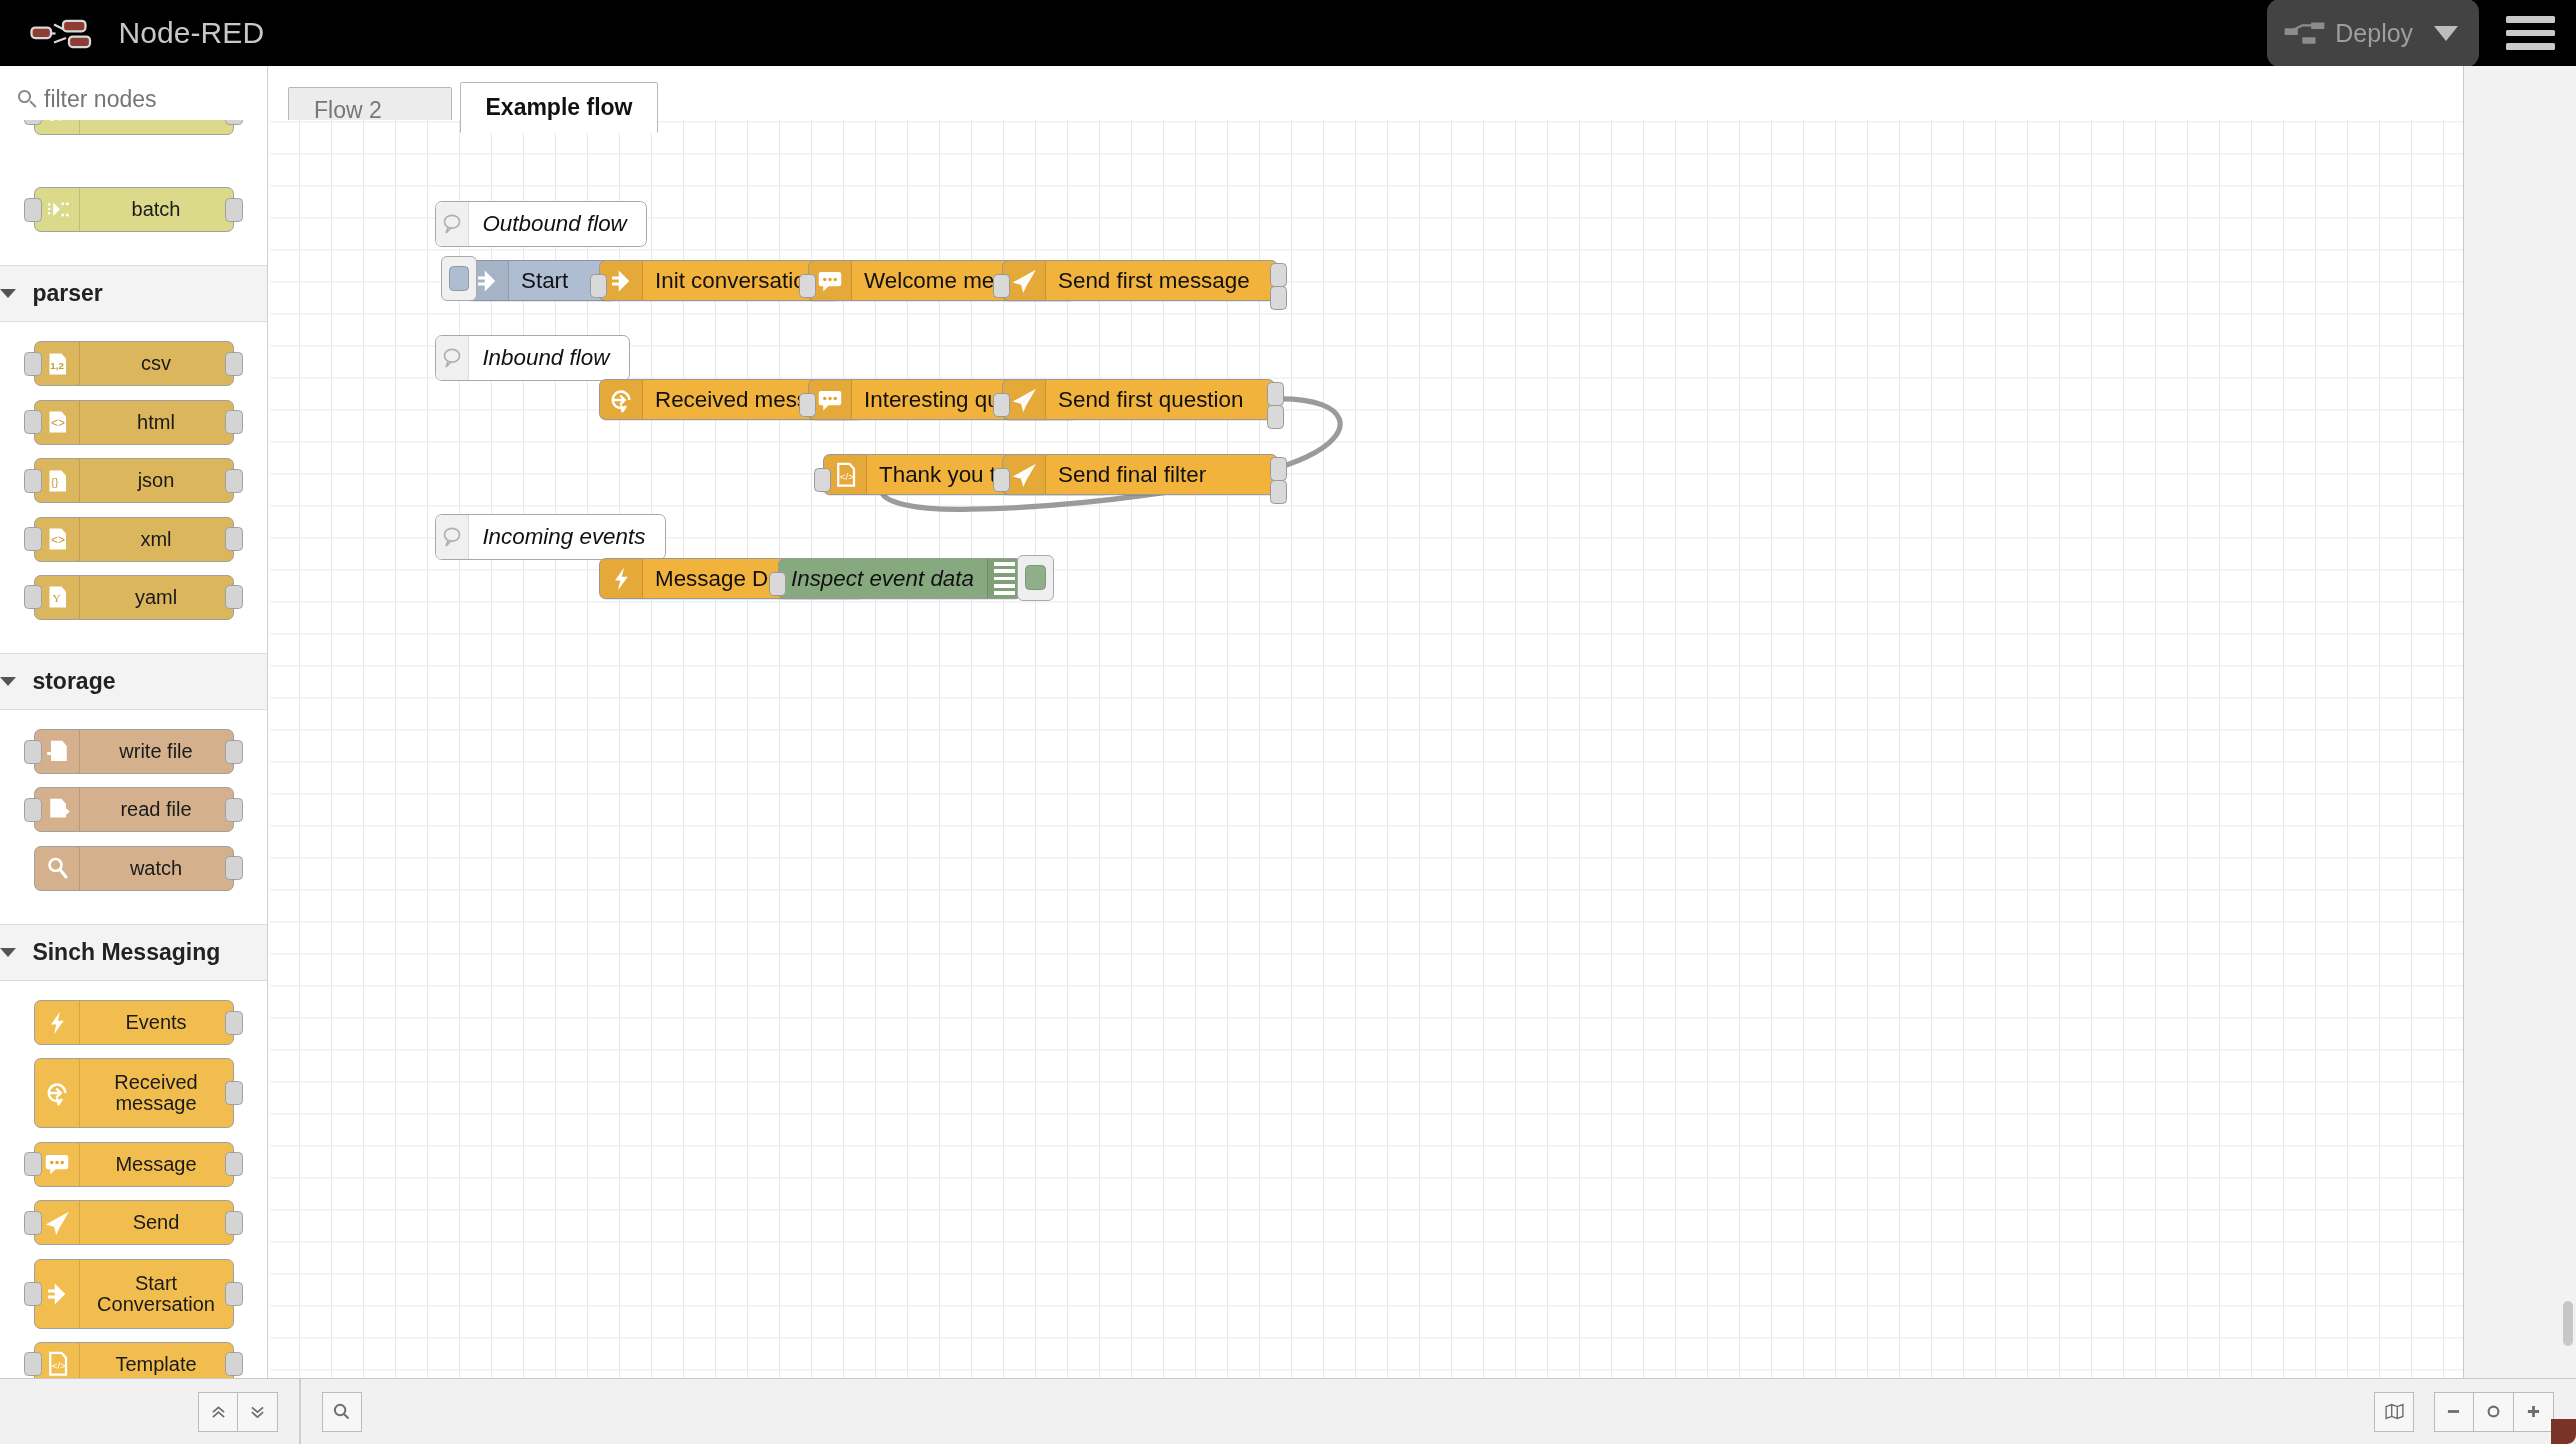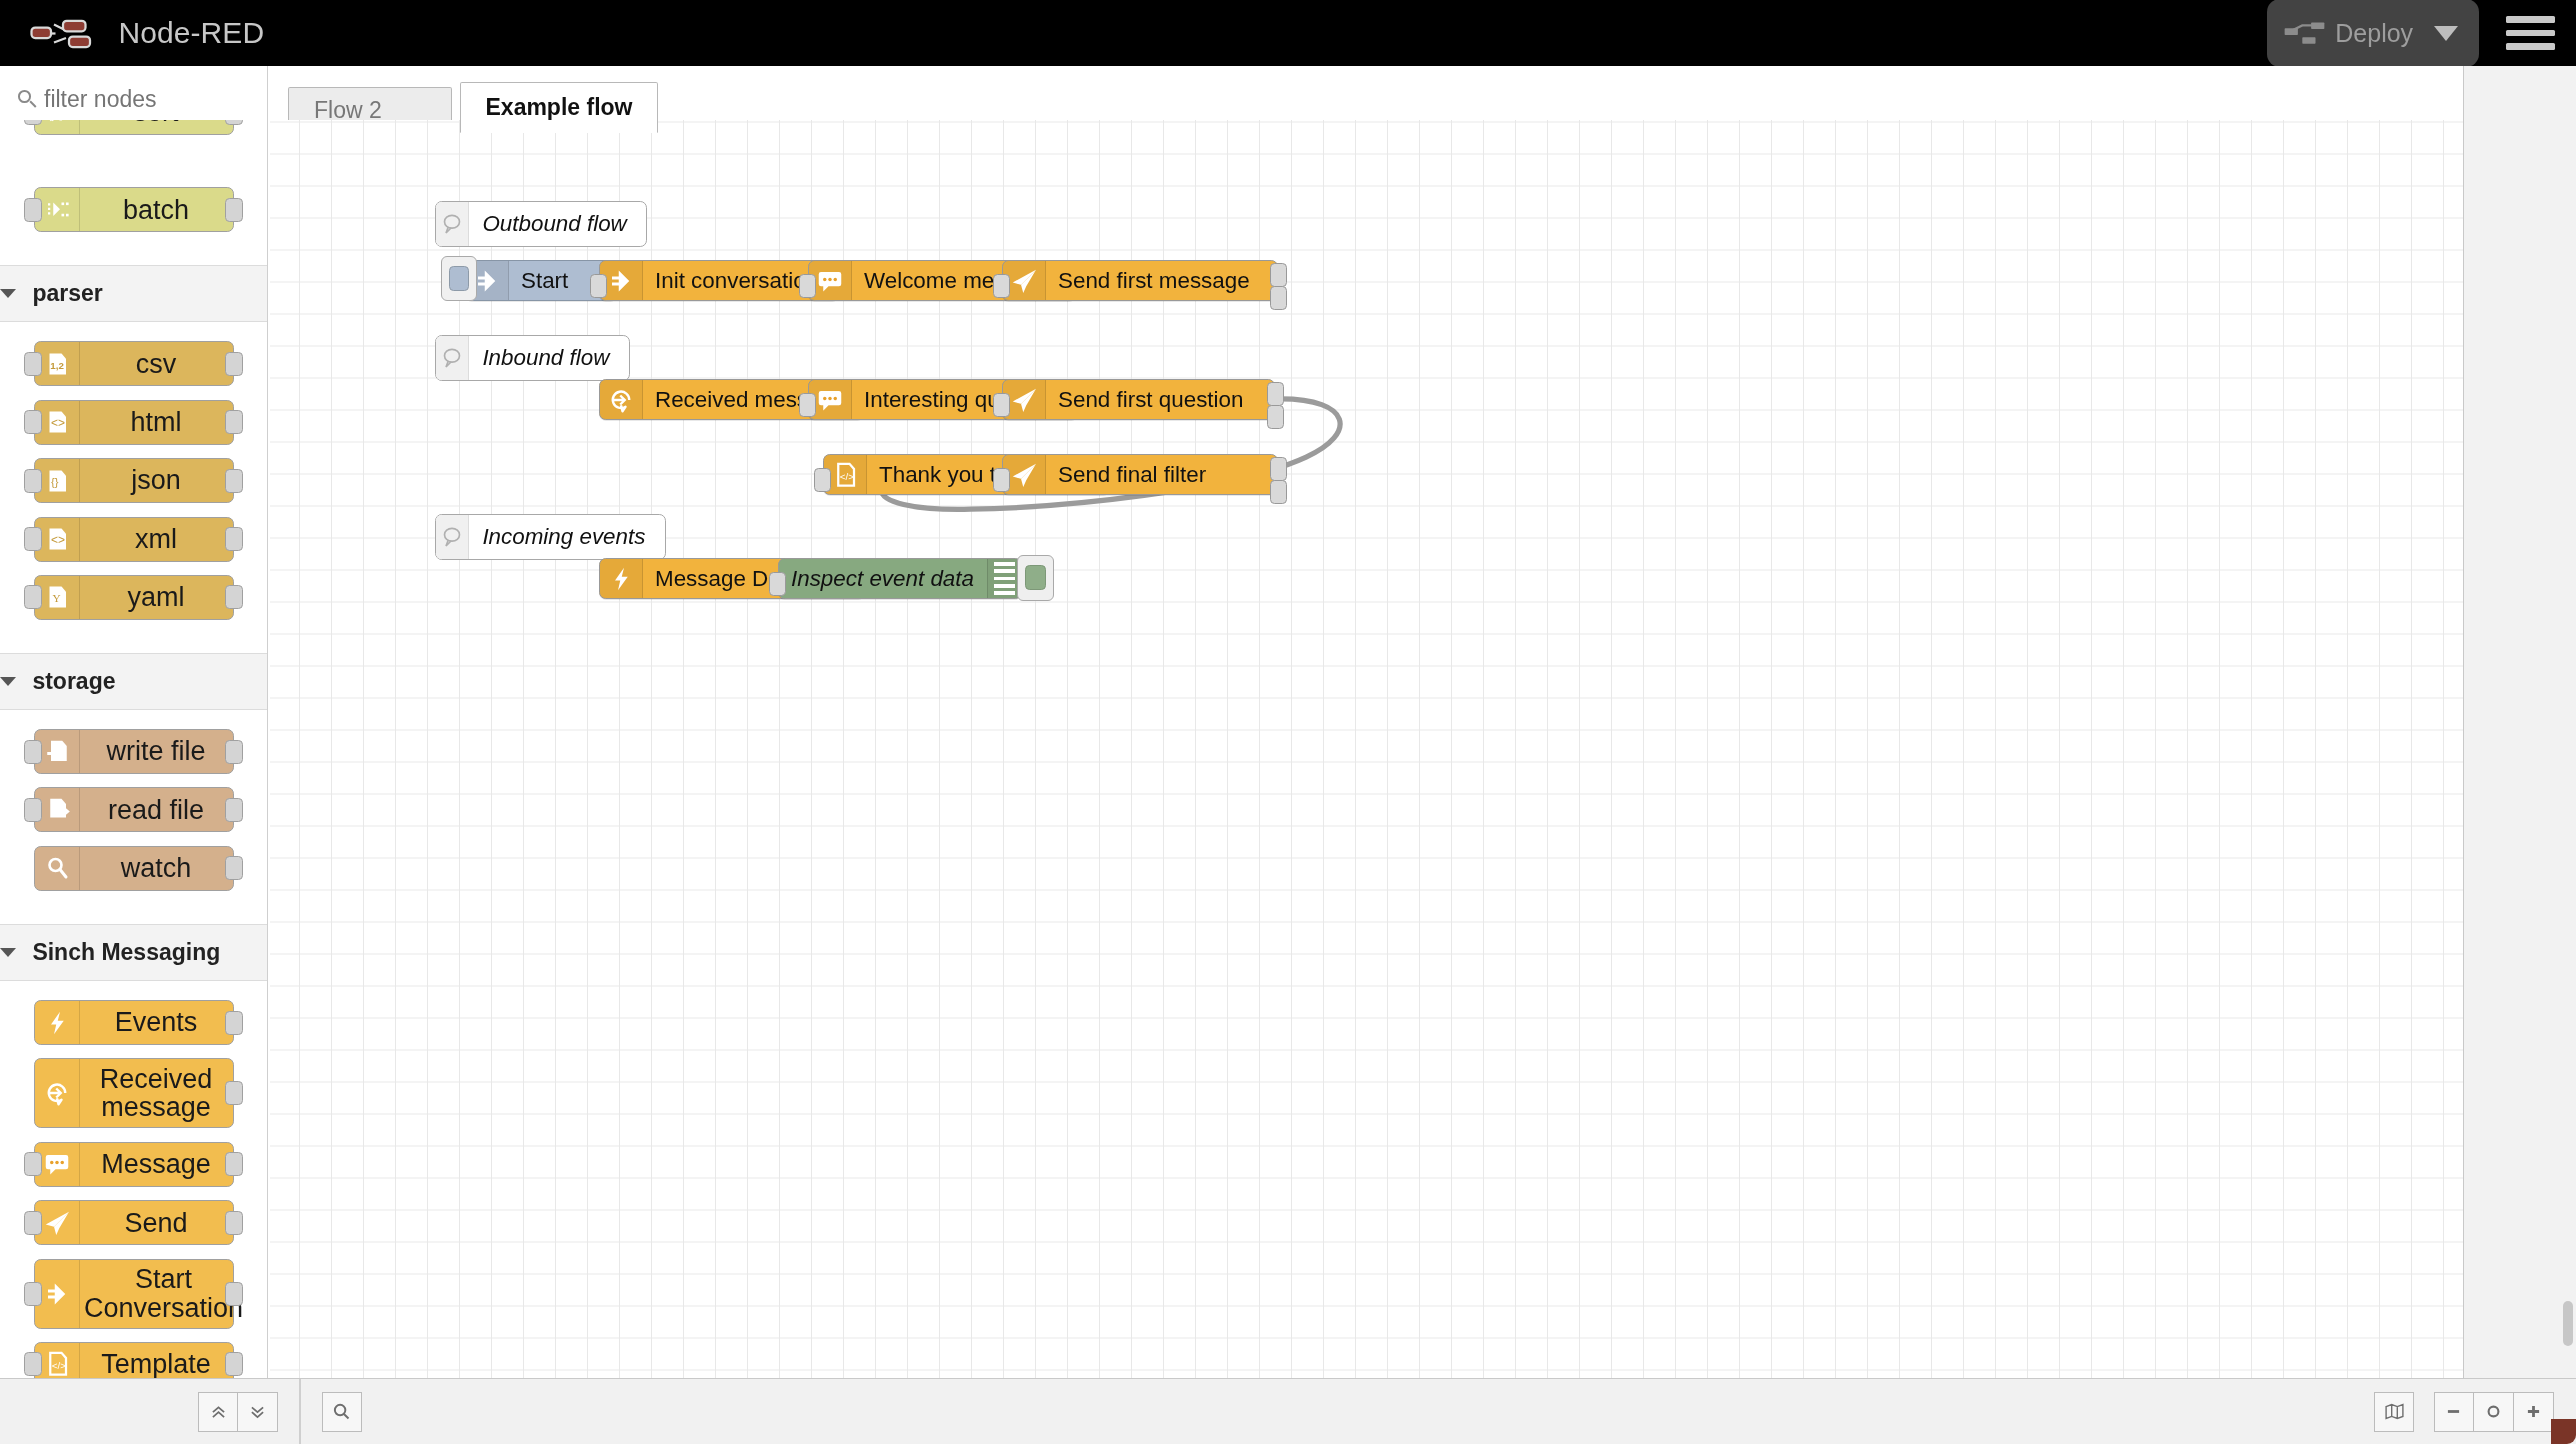--- a/index.html
+++ b/index.html
@@ -52,21 +52,21 @@
     margin-right:16.4px;}
   .cat-name { font-size:23px; font-weight:bold; color:#222; }
   .pal-group { padding:19.4px 0 19.4px 0; background:#fff;}
   .pal-node { position:relative; margin:0 auto 13.4px auto; width:200px; height:45px;
     border:1.5px solid #a0a0a0; border-radius:6.7px; display:flex; align-items:center;
     cursor:pointer; }
   .pal-node.tall { height:70px; }
   .pal-icon { width:45px; height:100%; border-right:1.1px solid rgba(0,0,0,.12);
     border-radius:5.2px 0 0 5.2px; display:flex; align-items:center;
     justify-content:center; flex:0 0 45px;}
-  .pal-label { flex:1; text-align:center; font-size:27px; color:#1a1a1a;
+  .pal-label { flex:1; text-align:center; font-size:20px; color:#1a1a1a;
     line-height:1.05; padding:0 4.5px;}
   .port { position:absolute; width:18px; height:24px; background:#d4d4d4;
     border:1.5px solid #a0a0a0; border-radius:4.5px; top:50%;
     transform:translateY(-50%);}
   .port.in { left:-10.4px; } .port.out { right:-10.4px; }
 
   
   #tabbar { position:absolute; left:270px; top:0; right:0; height:68px;
     background:#fff; border-bottom:1.5px solid #b5b5b5; display:flex;
     align-items:flex-end; }

